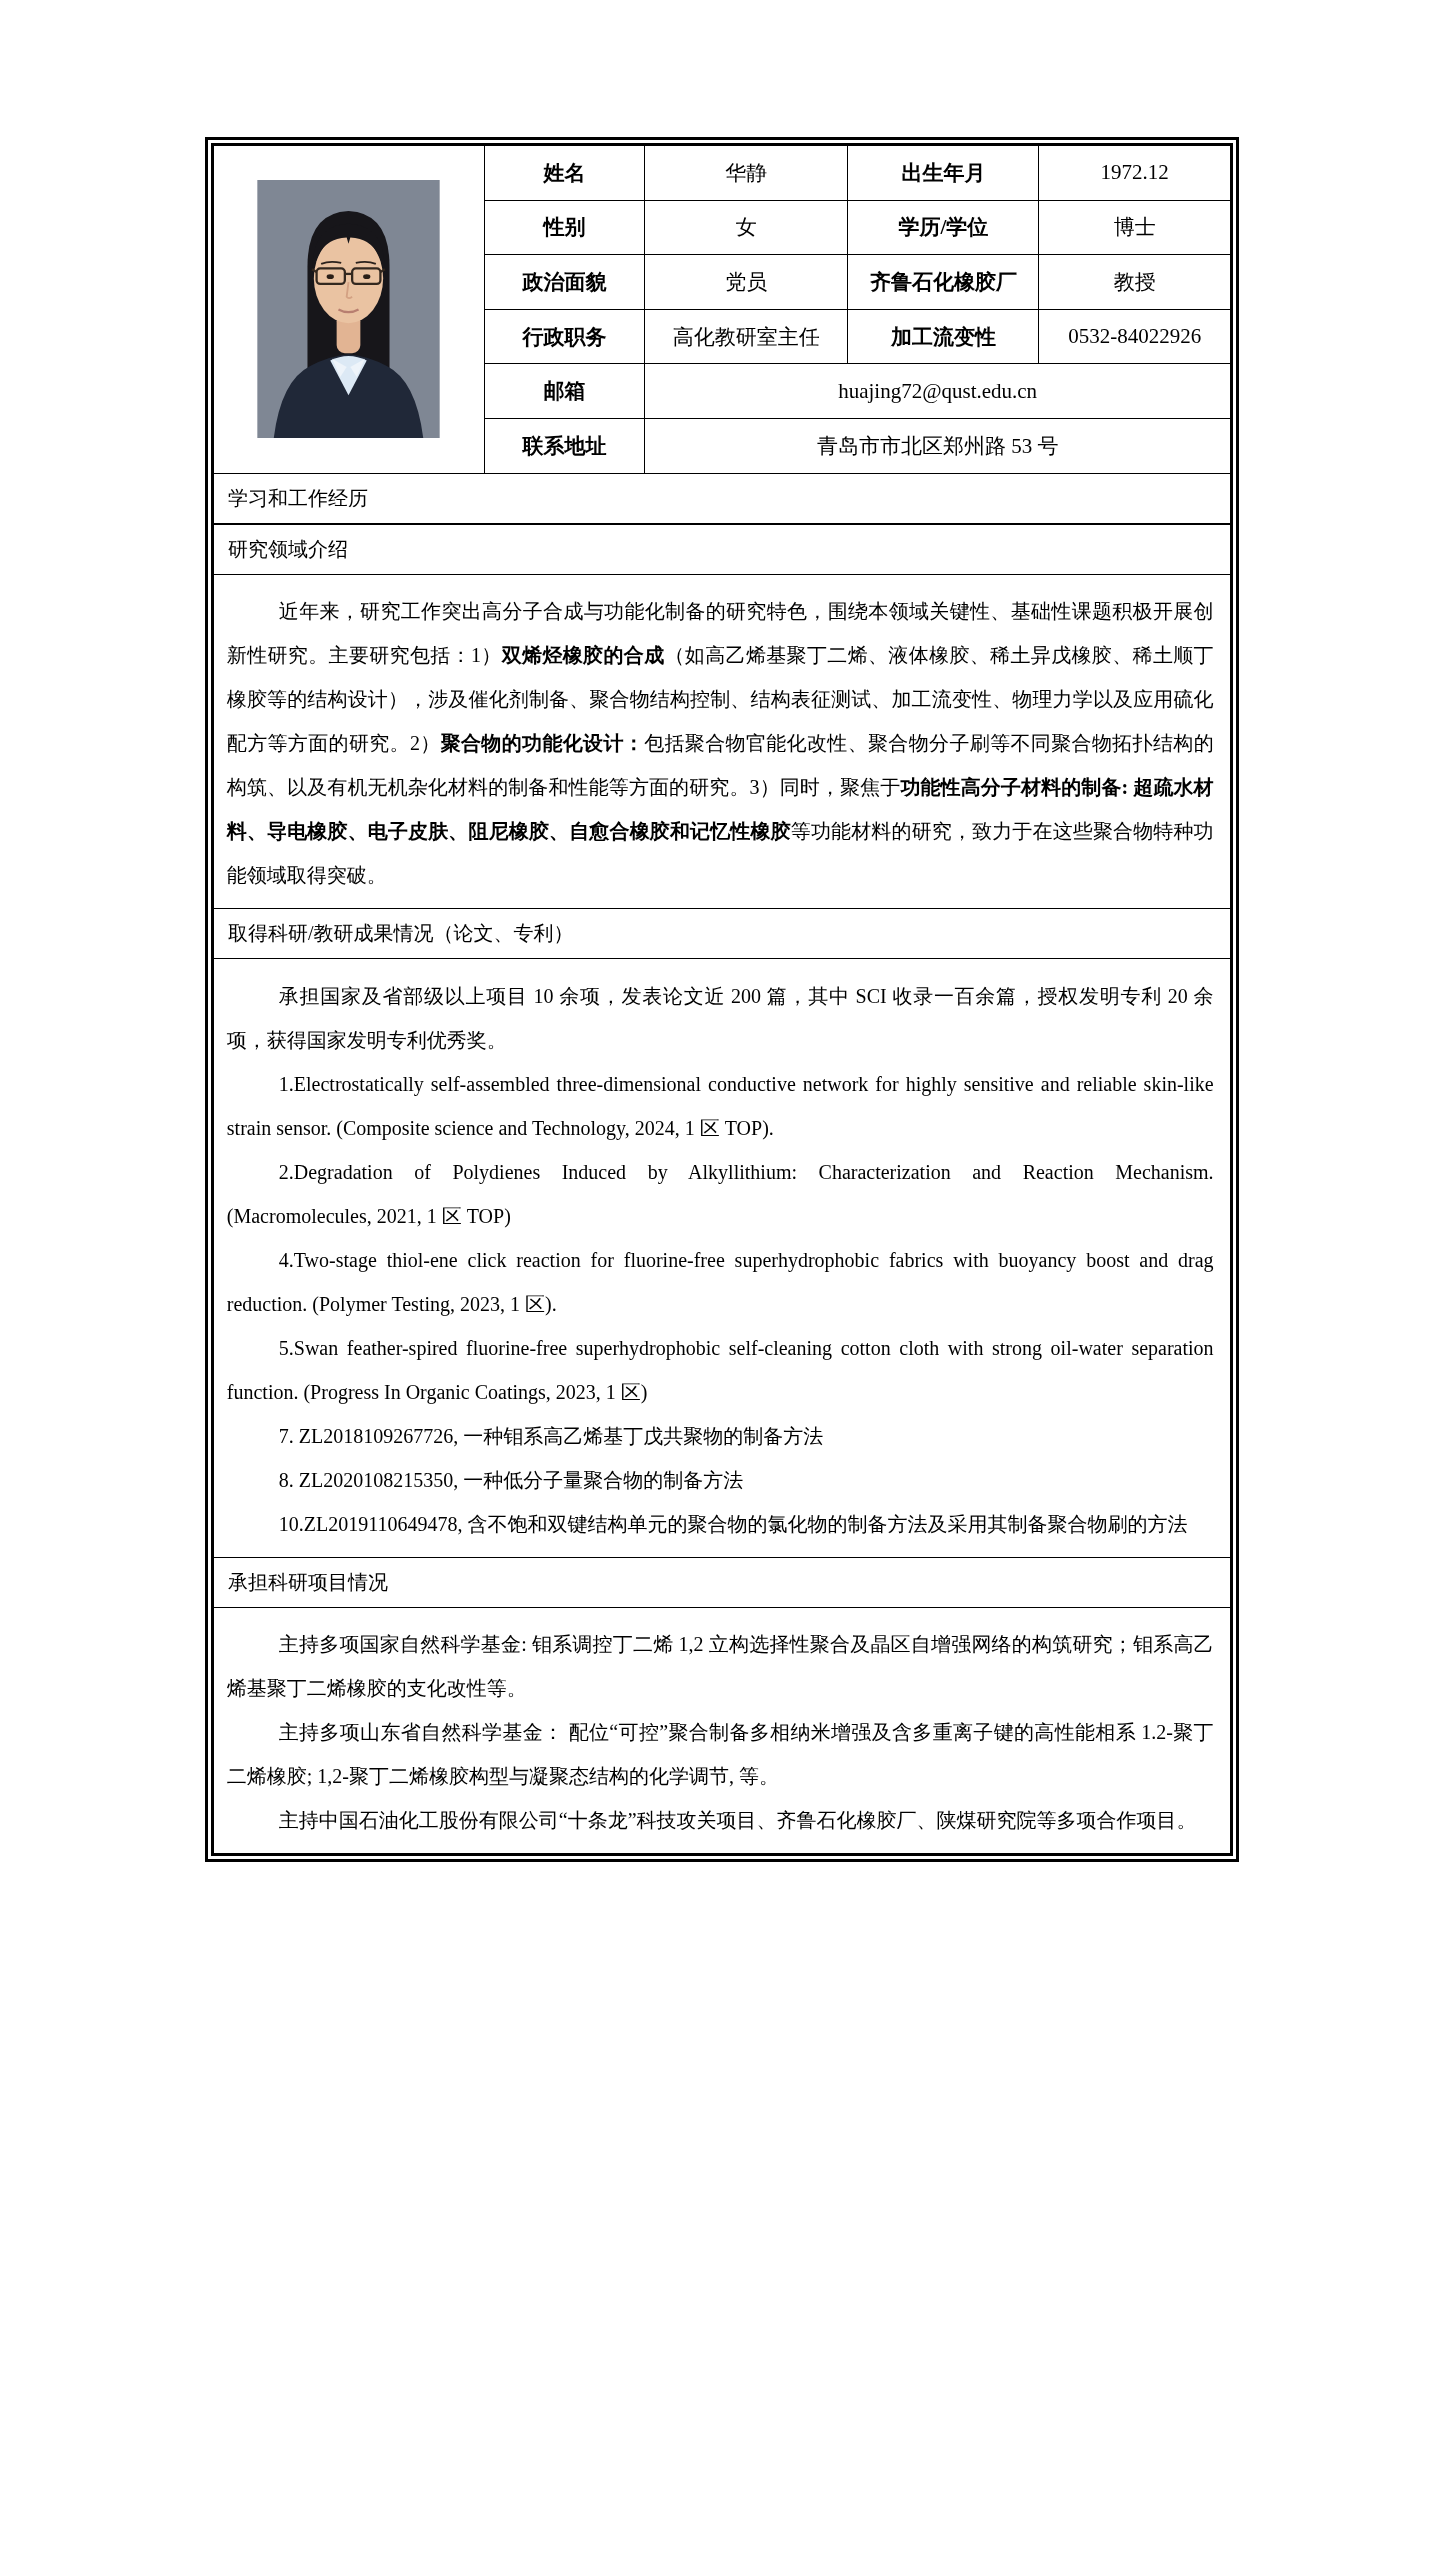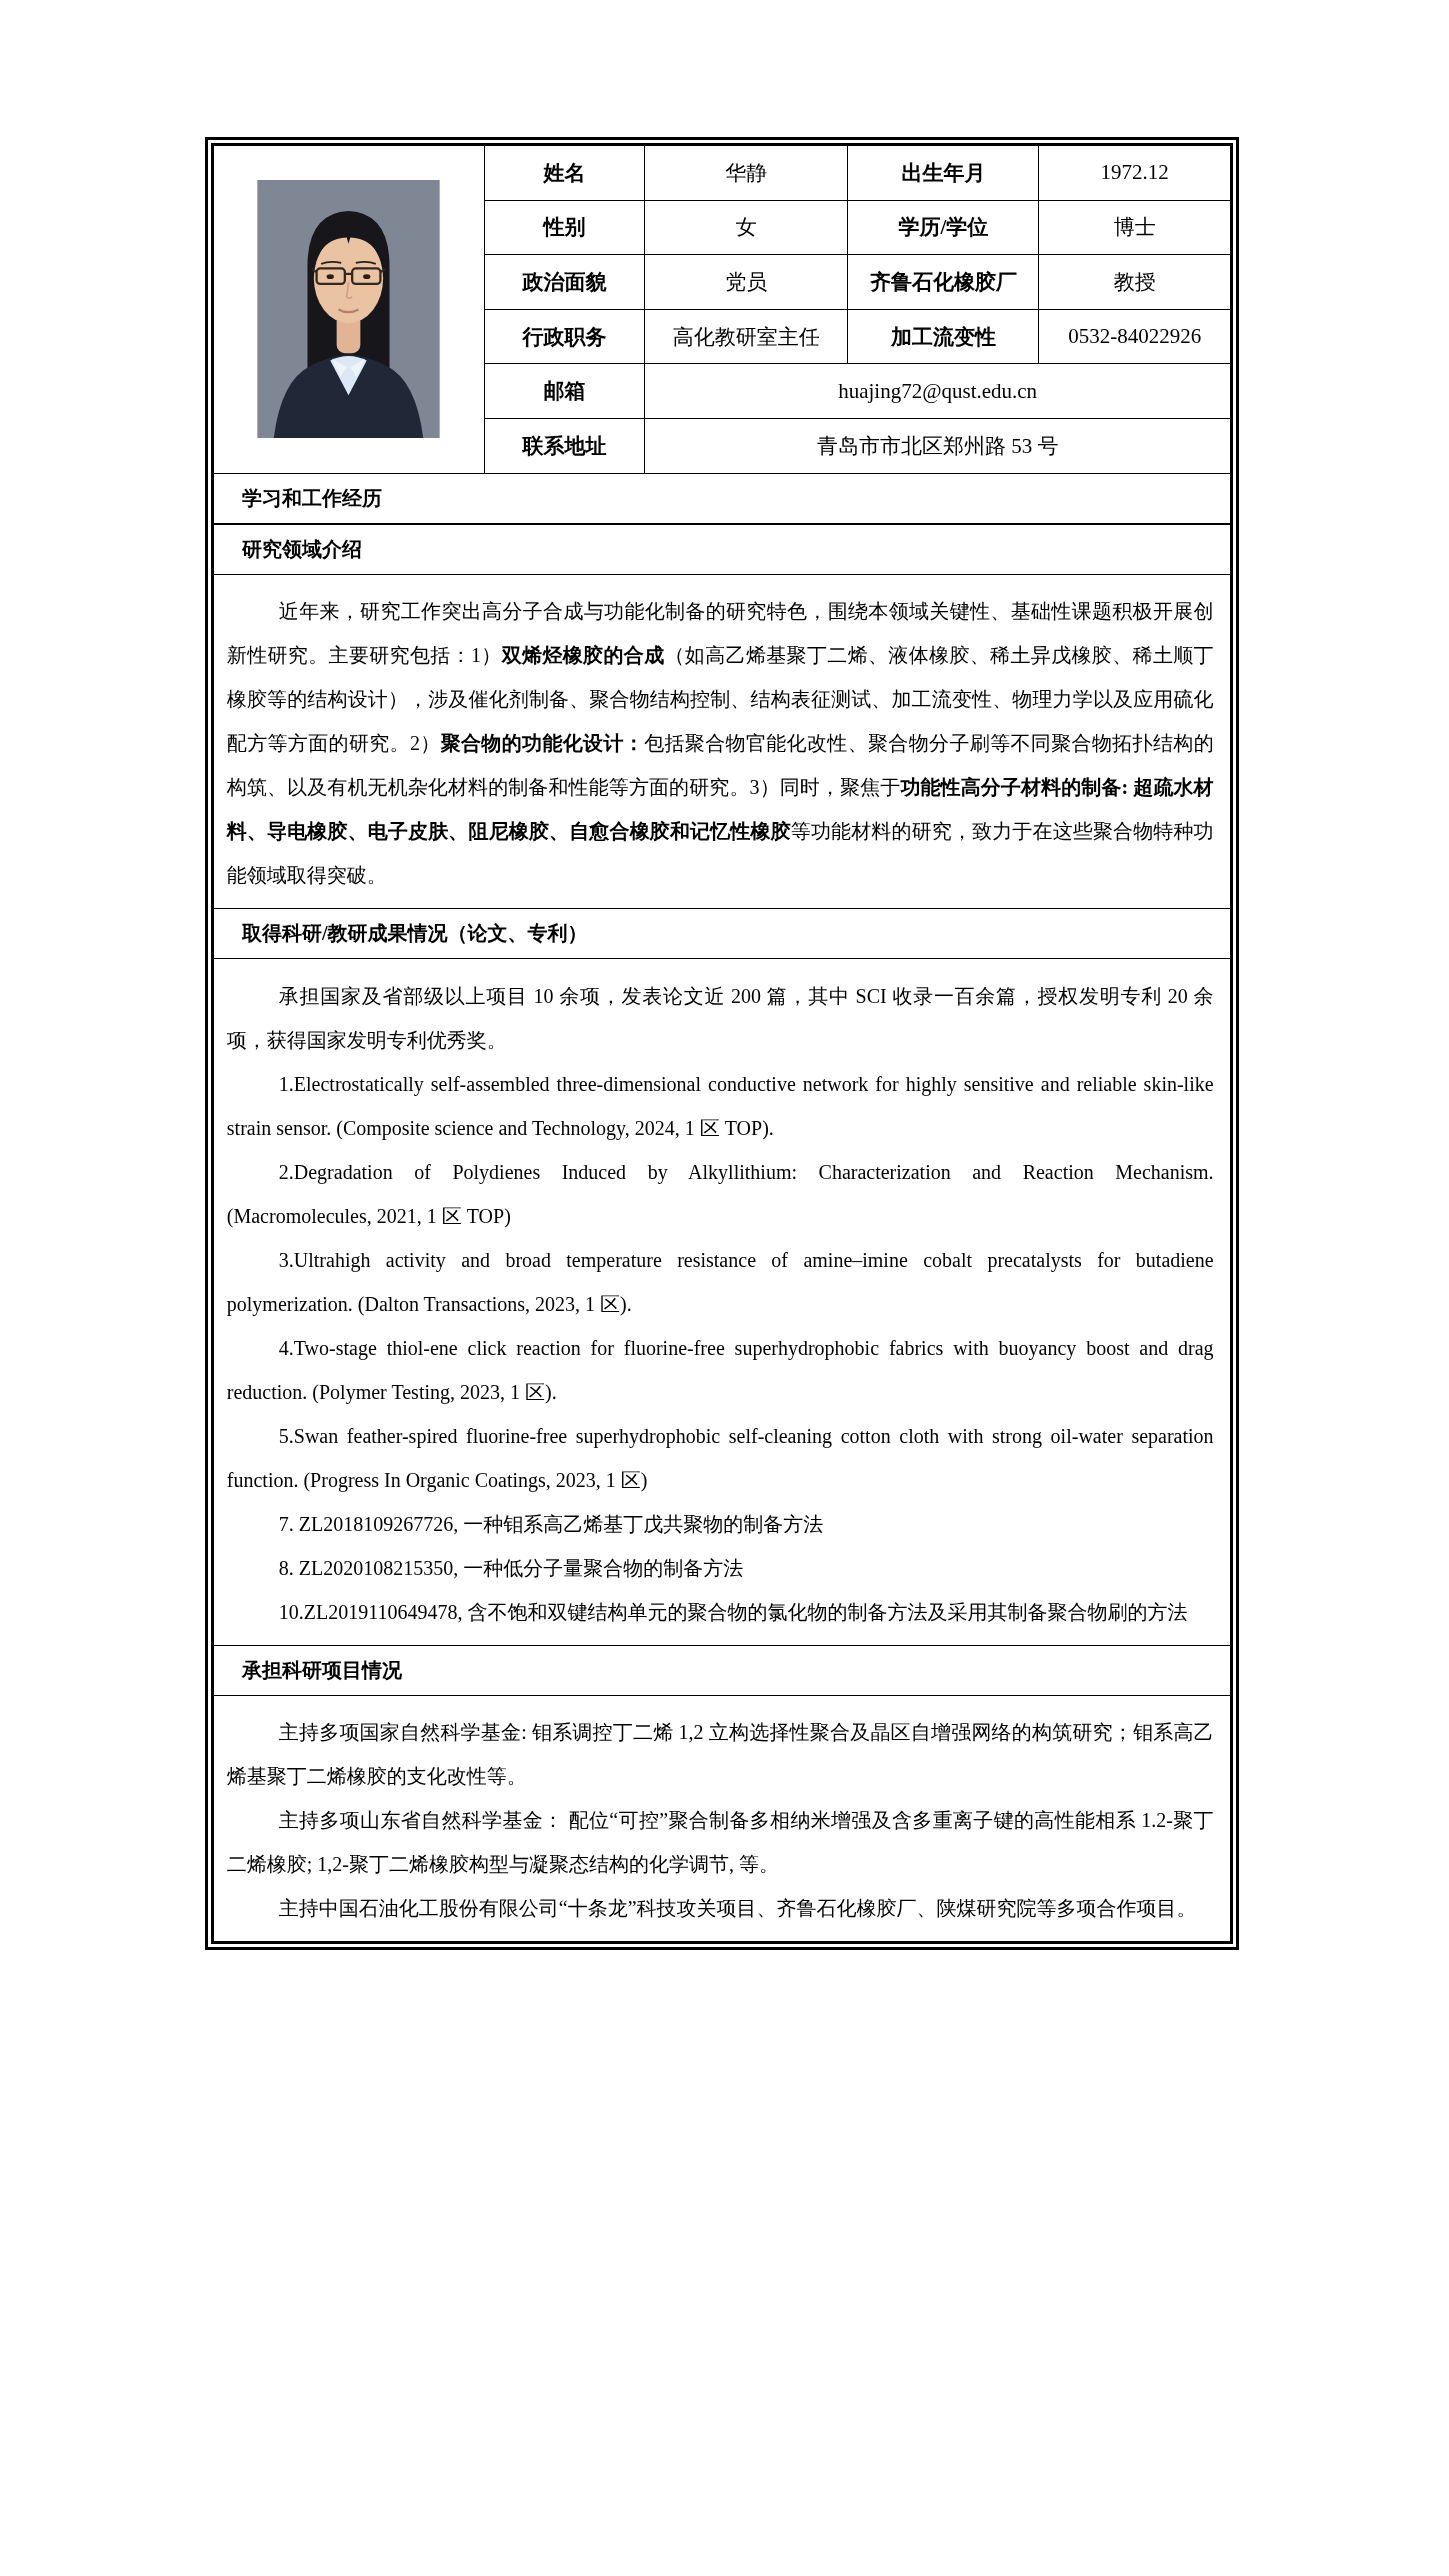--- a/index.html
+++ b/index.html
@@ -49,24 +49,24 @@
   .photo-wrap {
     width: 183px;
     height: 258px;
     margin: 0 auto;
     display: block;
   }
   
   .section-title {
     border-top: 1.8px solid #000000;
     border-bottom: 1.8px solid #000000;
-    font-weight: bold;
+    font-weight: normal;
     font-size: 20px;
     line-height: 27px;
-    padding: 11px 9px 11px 28px;
+    padding: 11px 9px 11px 14px;
   }
   .section-content {
     padding: 14.6px 16.4px 11px 12.8px;
   }
   .section-content p.para {
     margin: 0;
     font-size: 20px;
     line-height: 44px;
     text-indent: 2.6em;
     text-align: justify;
@@ -156,21 +156,20 @@
   <div class="section-title">研究领域介绍</div>
   <div class="section-content">
       <p class="para"><span>近年来，研究工作突出高分子合成与功能化制备的研究特色，围绕本领域关键性、基础性课题积极开展创新性研究。主要研究包括：1）</span><span class="bold">双烯烃橡胶的合成</span><span>（如高乙烯基聚丁二烯、液体橡胶、稀土异戊橡胶、稀土顺丁橡胶等的结构设计），涉及催化剂制备、聚合物结构控制、结构表征测试、加工流变性、物理力学以及应用硫化配方等方面的研究。2）</span><span class="bold">聚合物的功能化设计：</span><span>包括聚合物官能化改性、聚合物分子刷等不同聚合物拓扑结构的构筑、以及有机无机杂化材料的制备和性能等方面的研究。3）同时，聚焦于</span><span class="bold">功能性高分子材料的制备: 超疏水材料、导电橡胶、电子皮肤、阻尼橡胶、自愈合橡胶和记忆性橡胶</span><span>等功能材料的研究，致力于在这些聚合物特种功能领域取得突破。</span></p>
     </div>
 
   <div class="section-title">取得科研/教研成果情况（论文、专利）</div>
   <div class="section-content">
       <p class="para"><span>承担国家及省部级以上项目 10 余项，发表论文近 200 篇，其中 SCI 收录一百余篇，授权发明专利 20 余项，获得国家发明专利优秀奖。</span></p>
       <p class="para"><span>1.Electrostatically self-assembled three-dimensional conductive network for highly sensitive and reliable skin-like strain sensor. (Composite science and Technology, 2024, 1 区 TOP).</span></p>
       <p class="para"><span>2.Degradation of Polydienes Induced by Alkyllithium: Characterization and Reaction Mechanism. (Macromolecules, 2021, 1 区 TOP)</span></p>
-      <p class="para"><span>3.Ultrahigh activity and broad temperature resistance of amine–imine cobalt precatalysts for butadiene polymerization. (Dalton Transactions, 2023, 1 区).</span></p>
       <p class="para"><span>4.Two-stage thiol-ene click reaction for fluorine-free superhydrophobic fabrics with buoyancy boost and drag reduction. (Polymer Testing, 2023, 1 区).</span></p>
       <p class="para"><span>5.Swan feather-spired fluorine-free superhydrophobic self-cleaning cotton cloth with strong oil-water separation function. (Progress In Organic Coatings, 2023, 1 区)</span></p>
       <p class="para"><span>7. ZL2018109267726, 一种钼系高乙烯基丁戊共聚物的制备方法</span></p>
       <p class="para"><span>8. ZL2020108215350, 一种低分子量聚合物的制备方法</span></p>
       <p class="para"><span>10.ZL2019110649478, 含不饱和双键结构单元的聚合物的氯化物的制备方法及采用其制备聚合物刷的方法</span></p>
     </div>
 
   <div class="section-title">承担科研项目情况</div>
   <div class="section-content">
       <p class="para"><span>主持多项国家自然科学基金: 钼系调控丁二烯 1,2 立构选择性聚合及晶区自增强网络的构筑研究；钼系高乙烯基聚丁二烯橡胶的支化改性等。</span></p>

